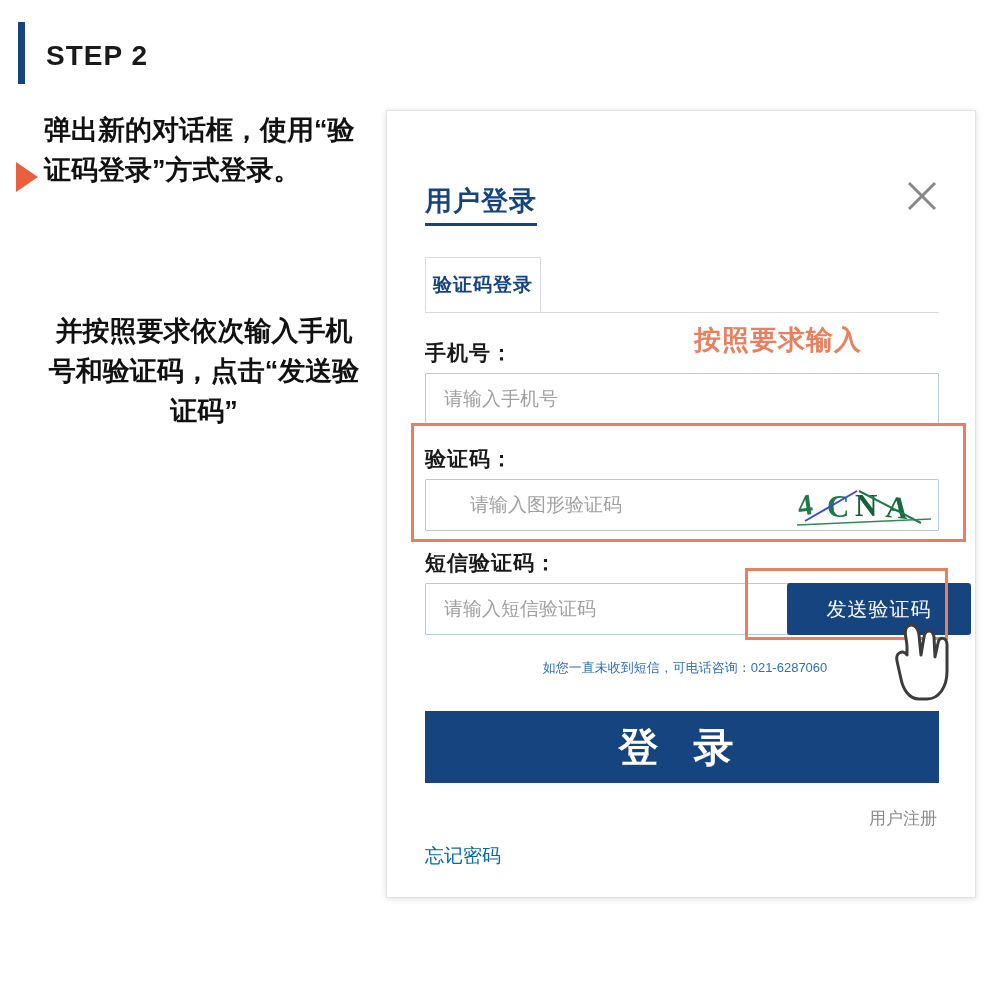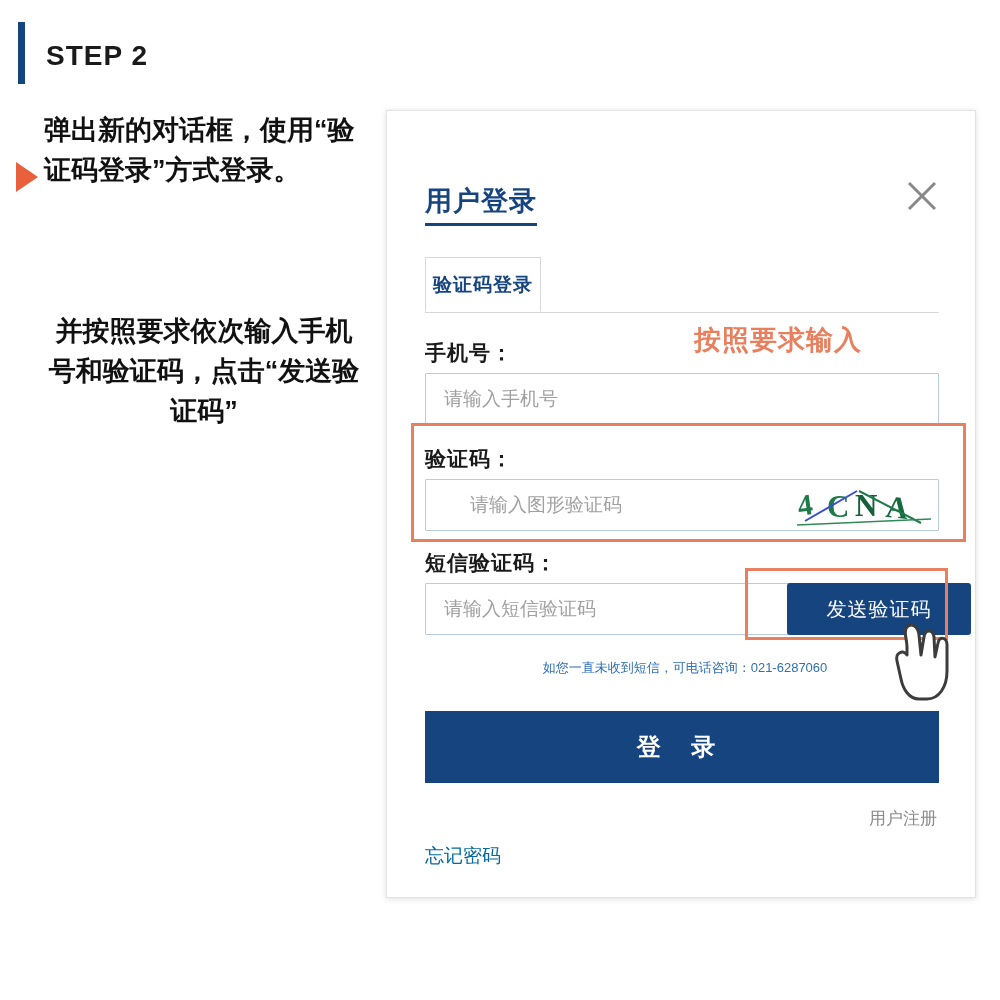--- a/index.html
+++ b/index.html
@@ -214,21 +214,21 @@
 
   
   #login-button {
     position: absolute;
     left: 38px;
     top: 600px;
     width: 514px;
     height: 72px;
     background: #15447e;
     color: #ffffff;
-    font-size: 24px;
+    font-size: 40px;
     font-weight: bold;
     letter-spacing: 12px;
     border: none;
     cursor: pointer;
     font-family: "Liberation Sans", sans-serif;
   }
 
   #forgot-password {
     position: absolute;
     left: 38px;

